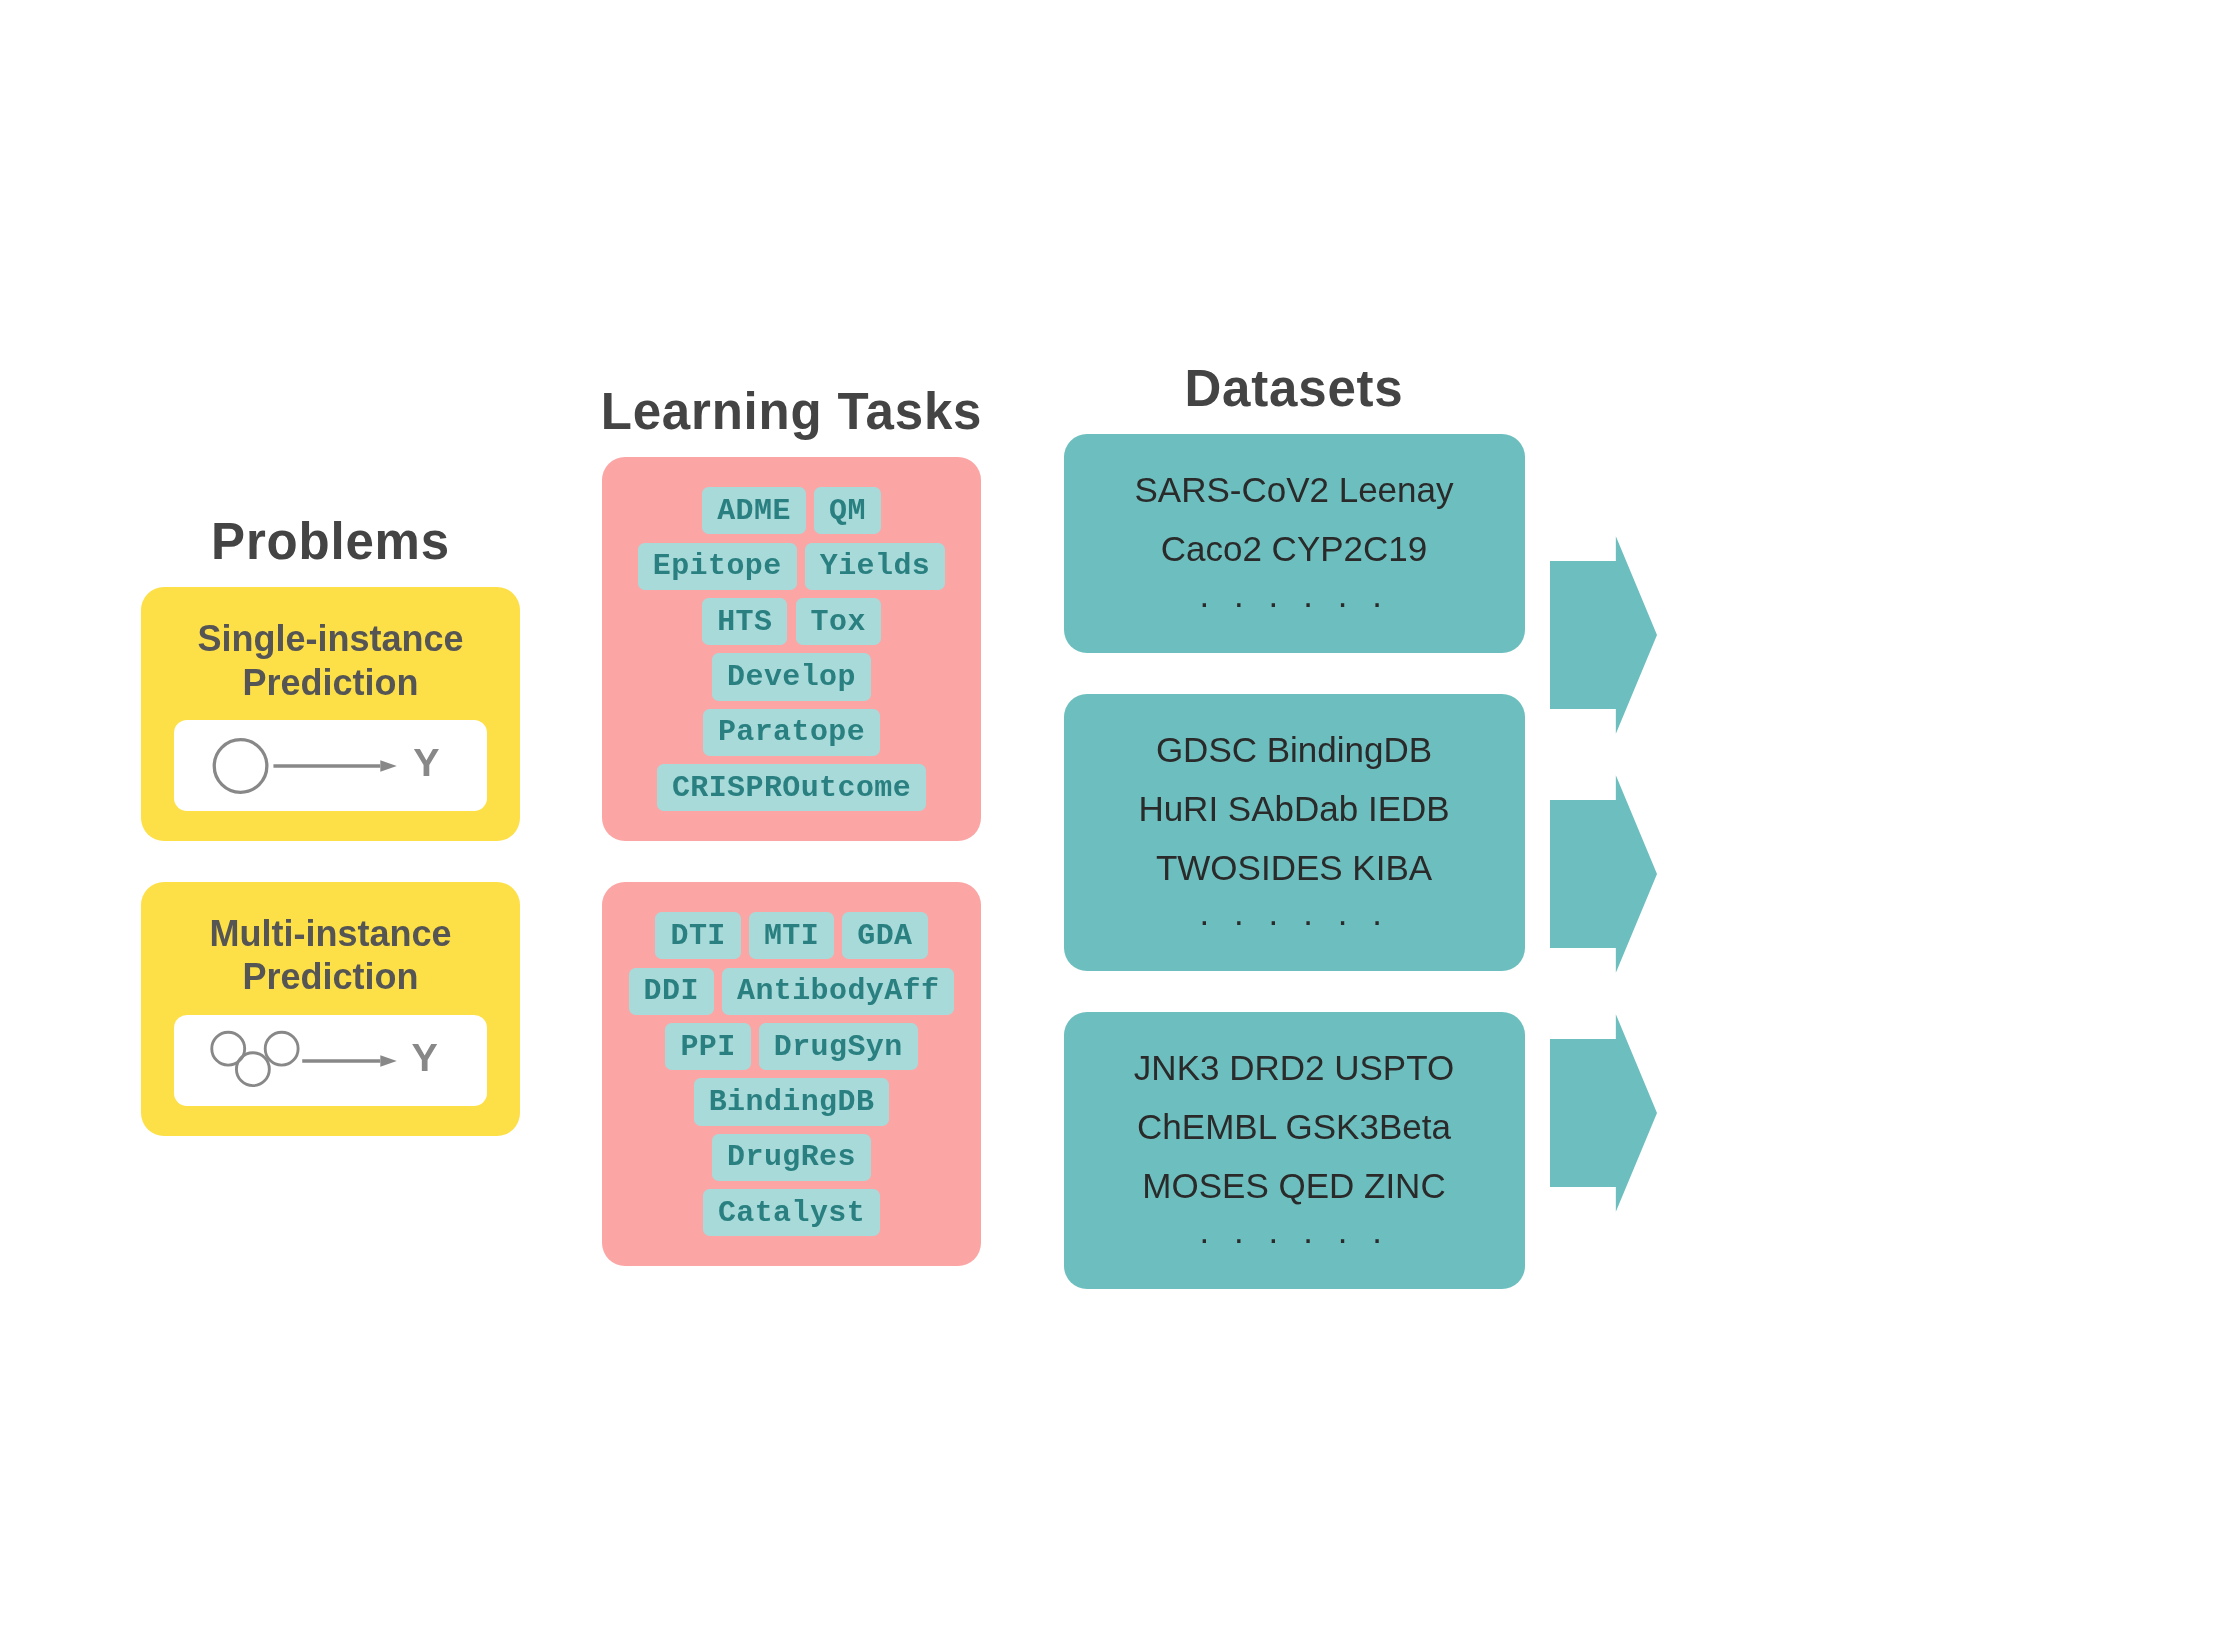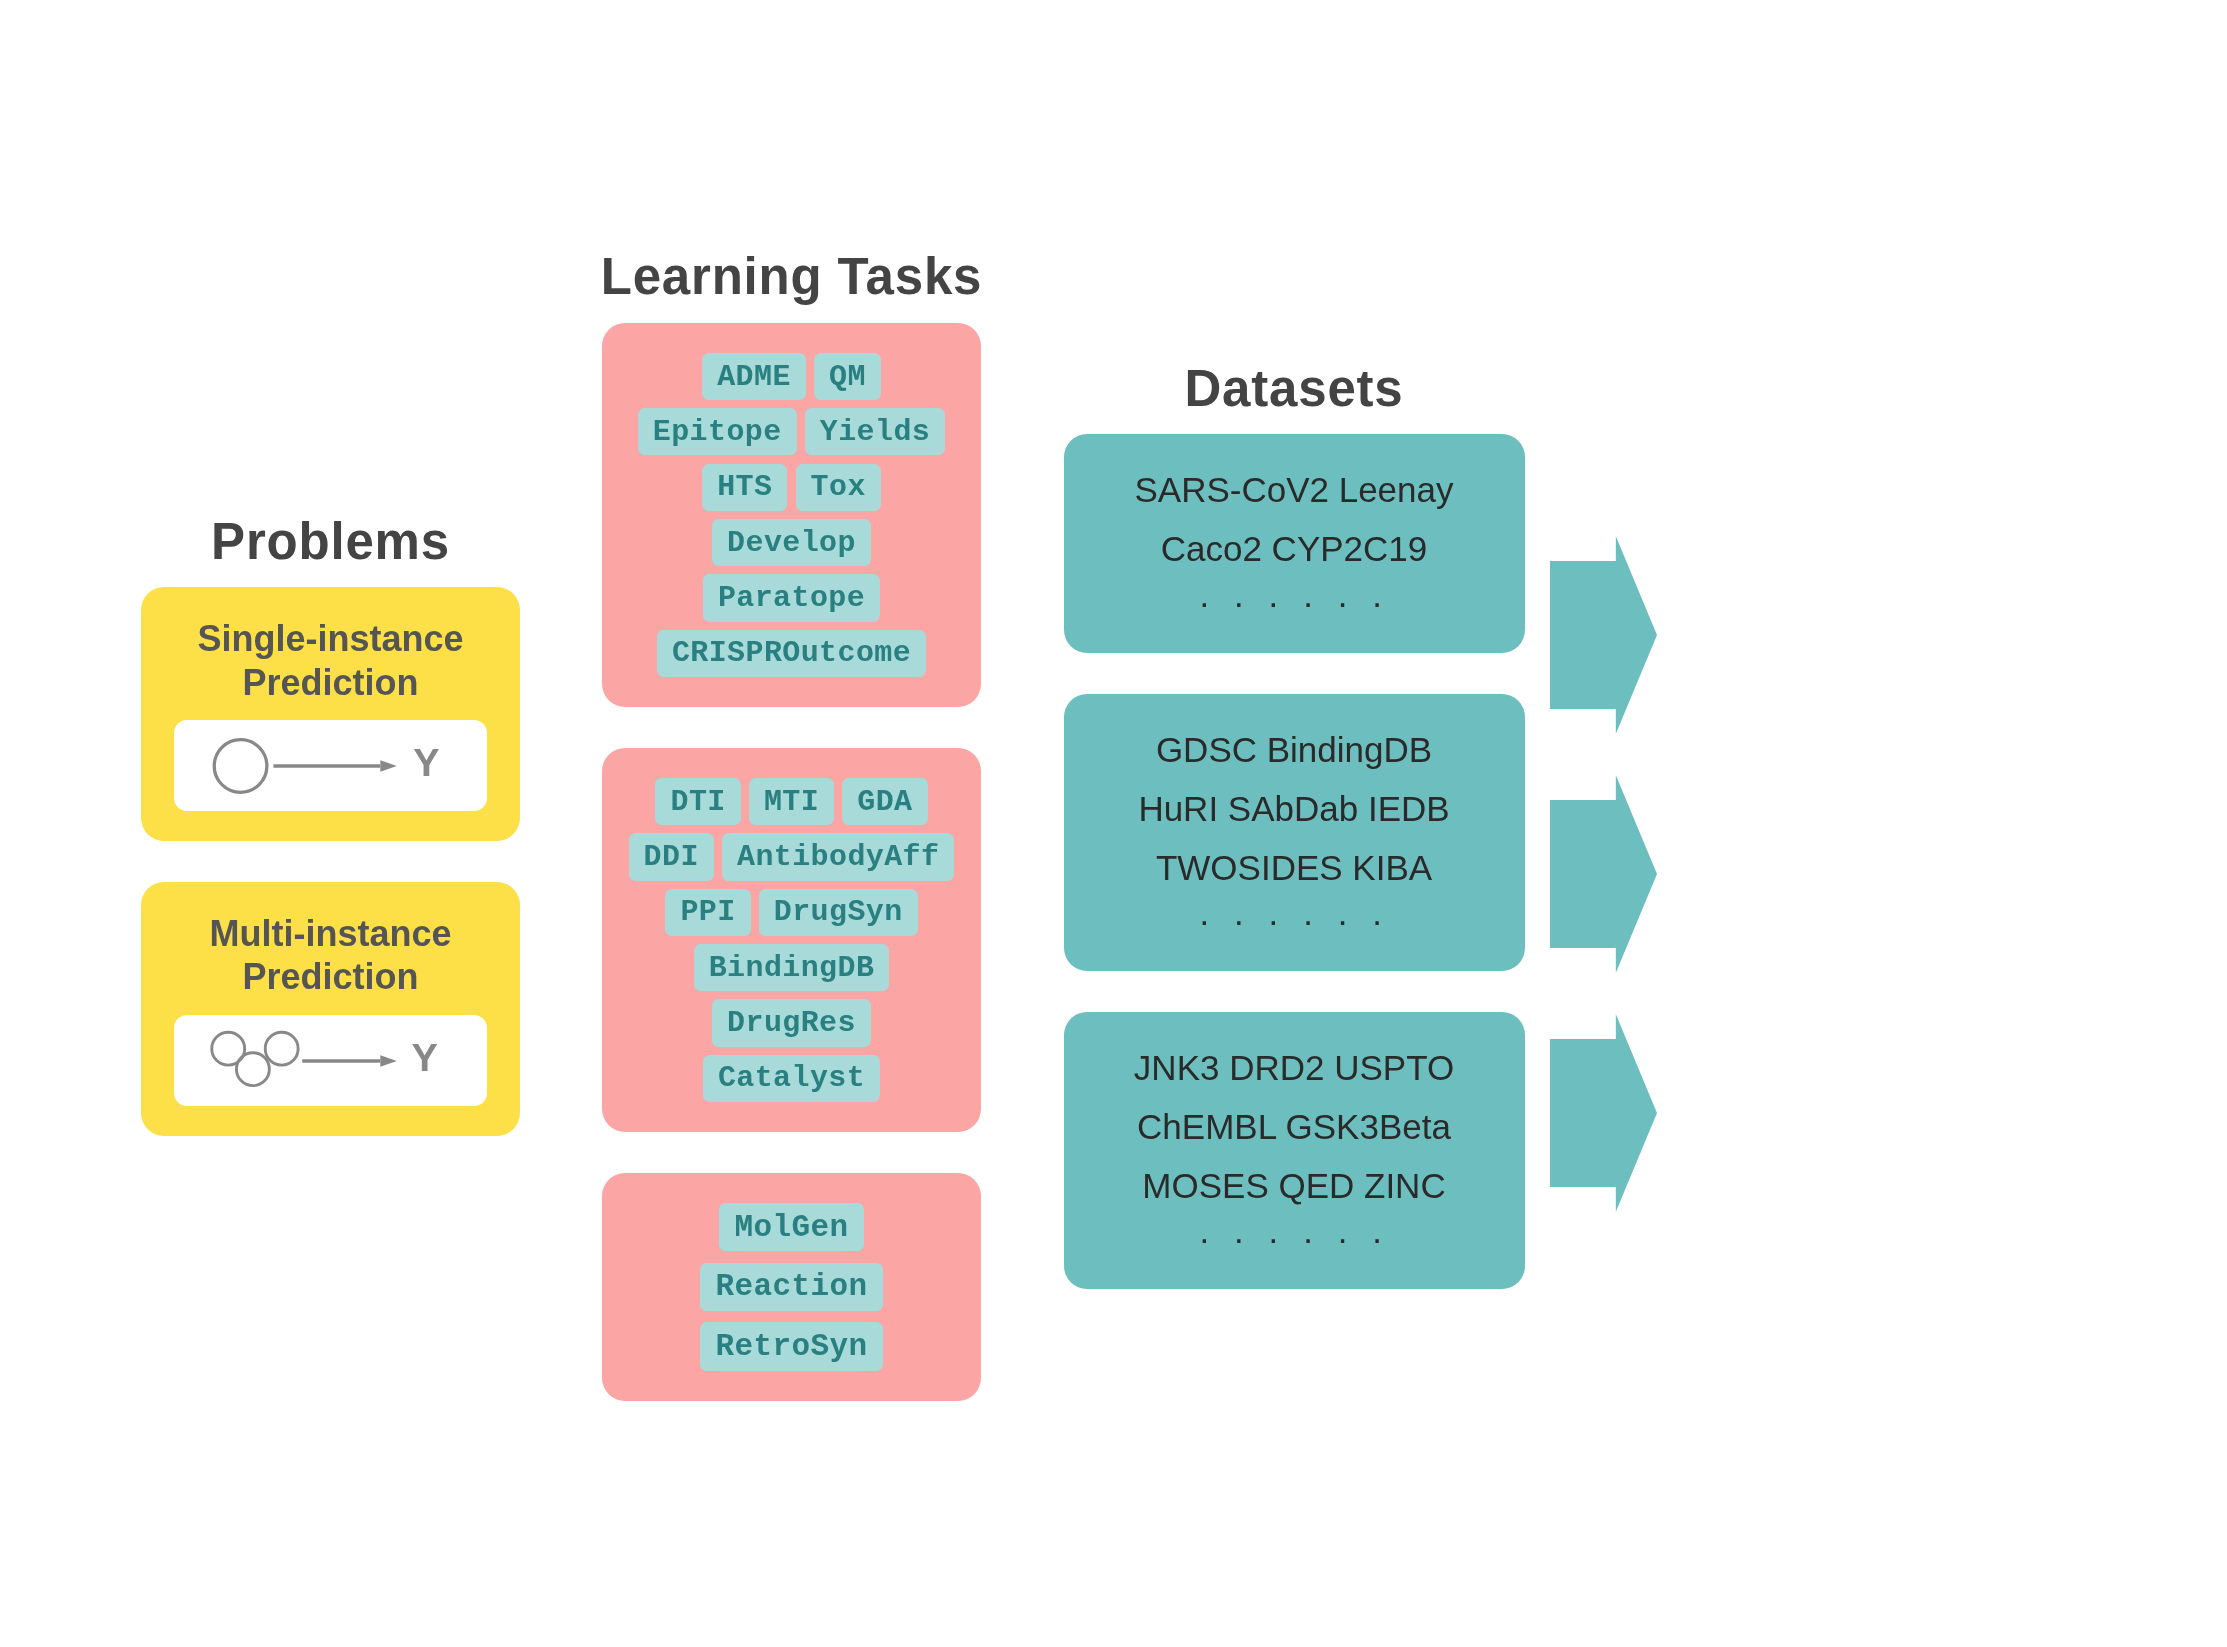--- a/index.html
+++ b/index.html
@@ -206,27 +206,20 @@
           <span class="task-tag">DDI</span>
           <span class="task-tag">AntibodyAff</span>
           <span class="task-tag">PPI</span>
           <span class="task-tag">DrugSyn</span>
           <span class="task-tag">BindingDB</span>
           <span class="task-tag">DrugRes</span>
           <span class="task-tag">Catalyst</span>
         </div>
       </div>
 
-      <div class="task-card" style="gap:15px;">
-        <div class="task-tags" style="flex-direction:column;align-items:center;gap:11.5px;">
-          <span class="task-tag" style="font-size:31px;">MolGen</span>
-          <span class="task-tag" style="font-size:31px;">Reaction</span>
-          <span class="task-tag" style="font-size:31px;">RetroSyn</span>
-        </div>
-      </div>
 
     </div>
   </div>
 
   <div style="width:66px;flex-shrink:0;"></div>
 
   <div class="col-with-header col-datasets">
     <div class="col-header">Datasets</div>
     <div style="display:flex;flex-direction:column;gap:41px;">
 

